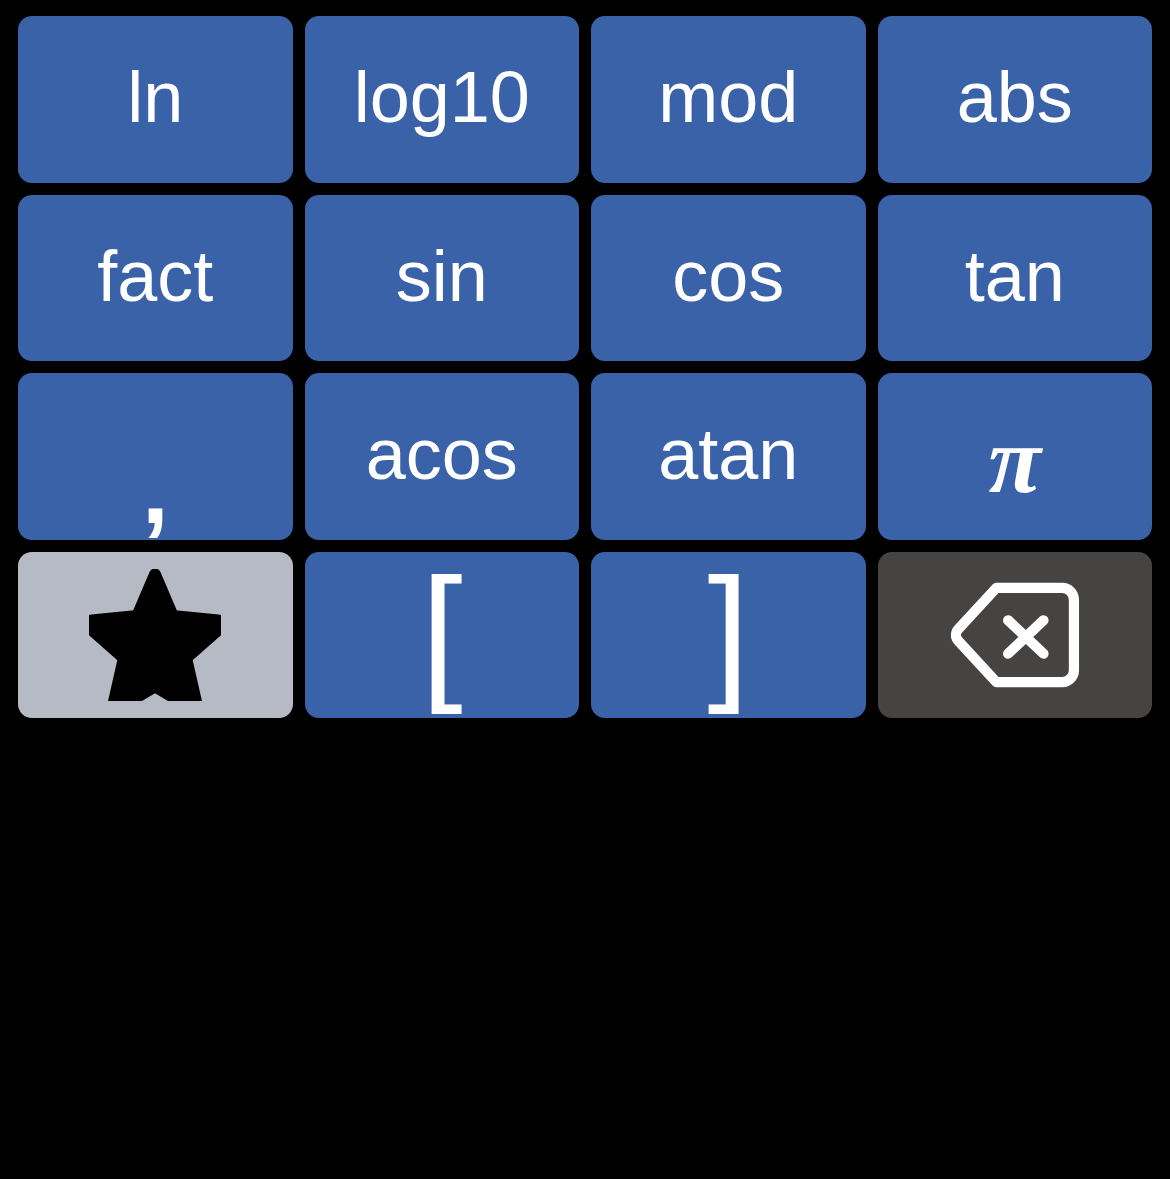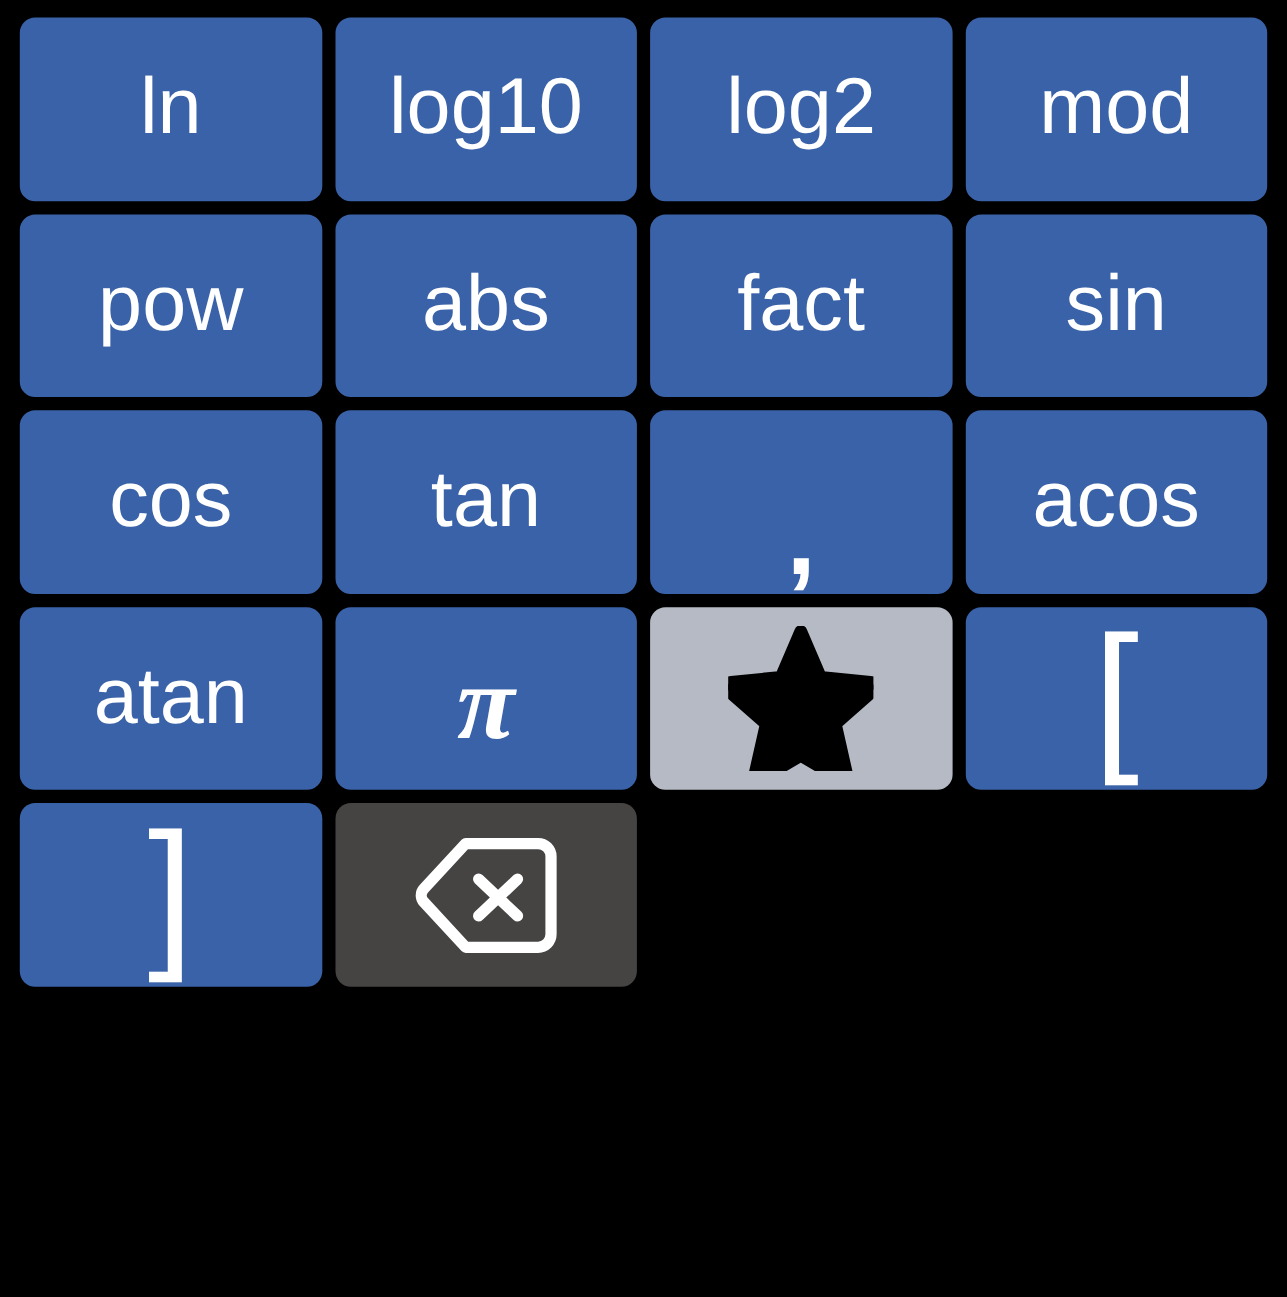--- a/index.html
+++ b/index.html
@@ -101,29 +101,23 @@
 
 <div id="keypad">
 
   <button class="key">
     <span class="label">ln</span>
   </button>
   <button class="key">
     <span class="label">log10</span>
   </button>
   <button class="key">
-    <span class="label">log2</span>
-  </button>
-  <button class="key">
     <span class="label">mod</span>
   </button>
 
-  <button class="key">
-    <span class="label">pow</span>
-  </button>
   <button class="key">
     <span class="label">abs</span>
   </button>
   <button class="key">
     <span class="label">fact</span>
   </button>
 
   <button class="key">
     <span class="label">sin</span>
   </button>

